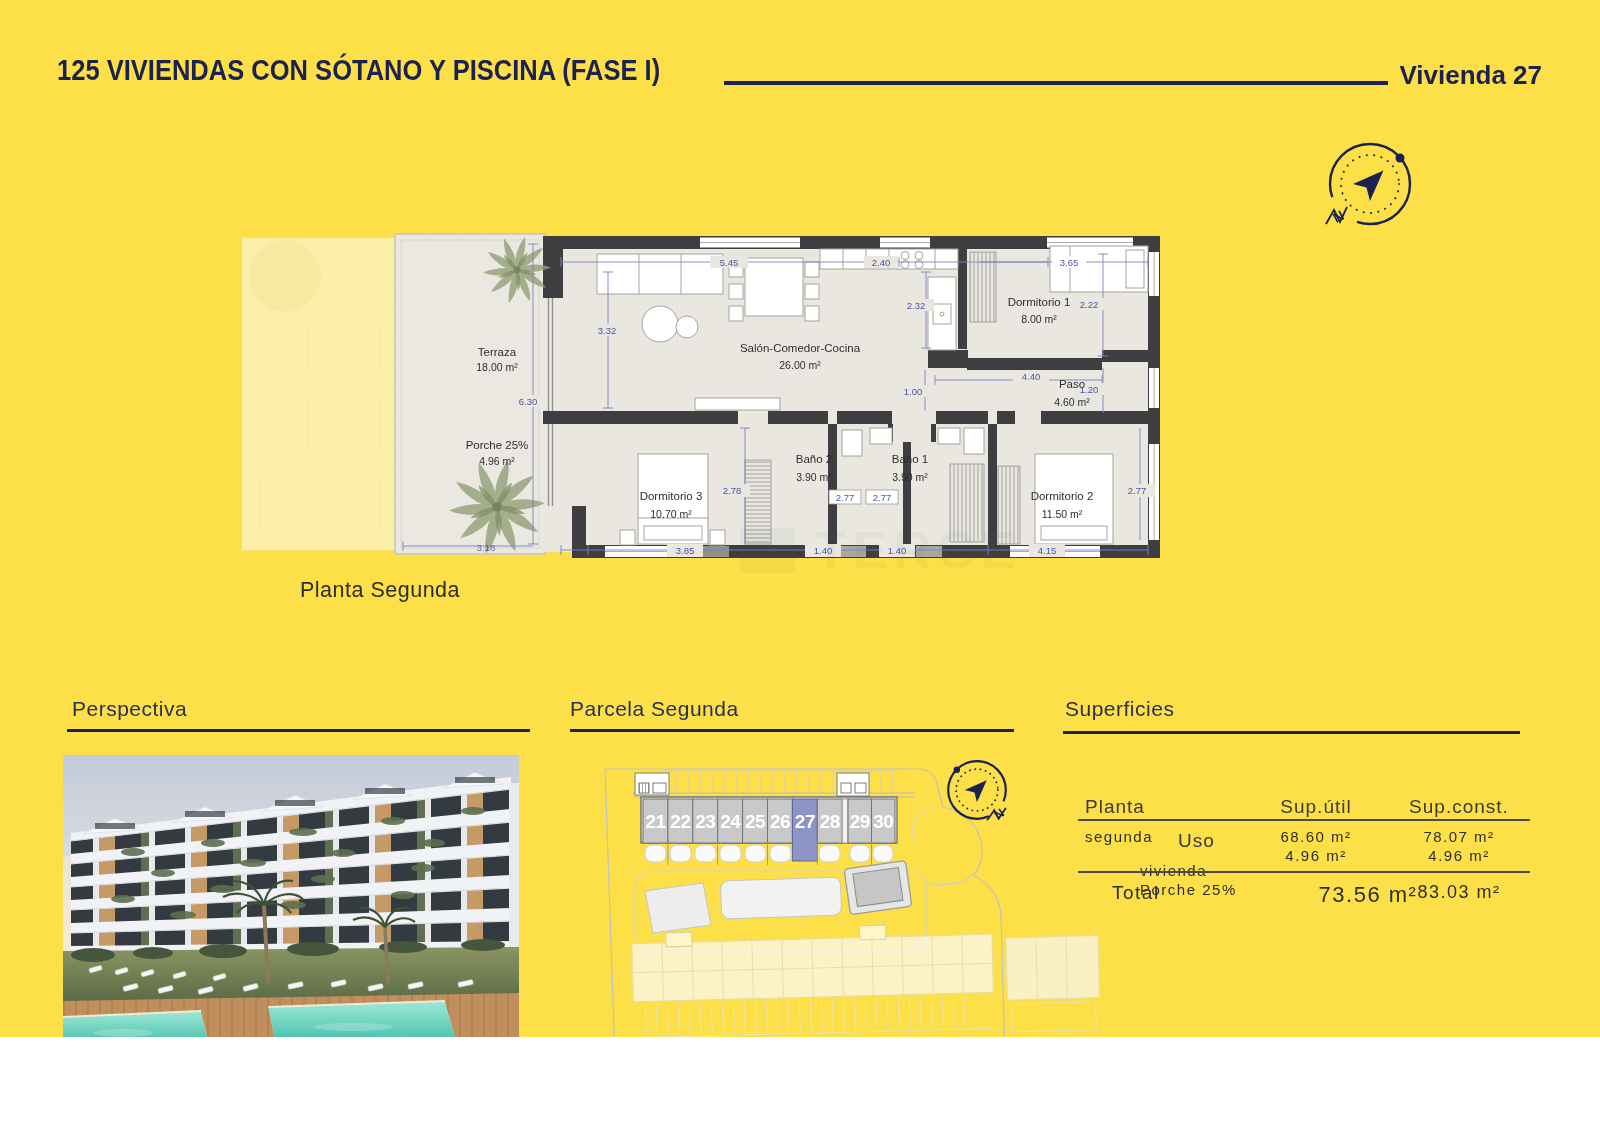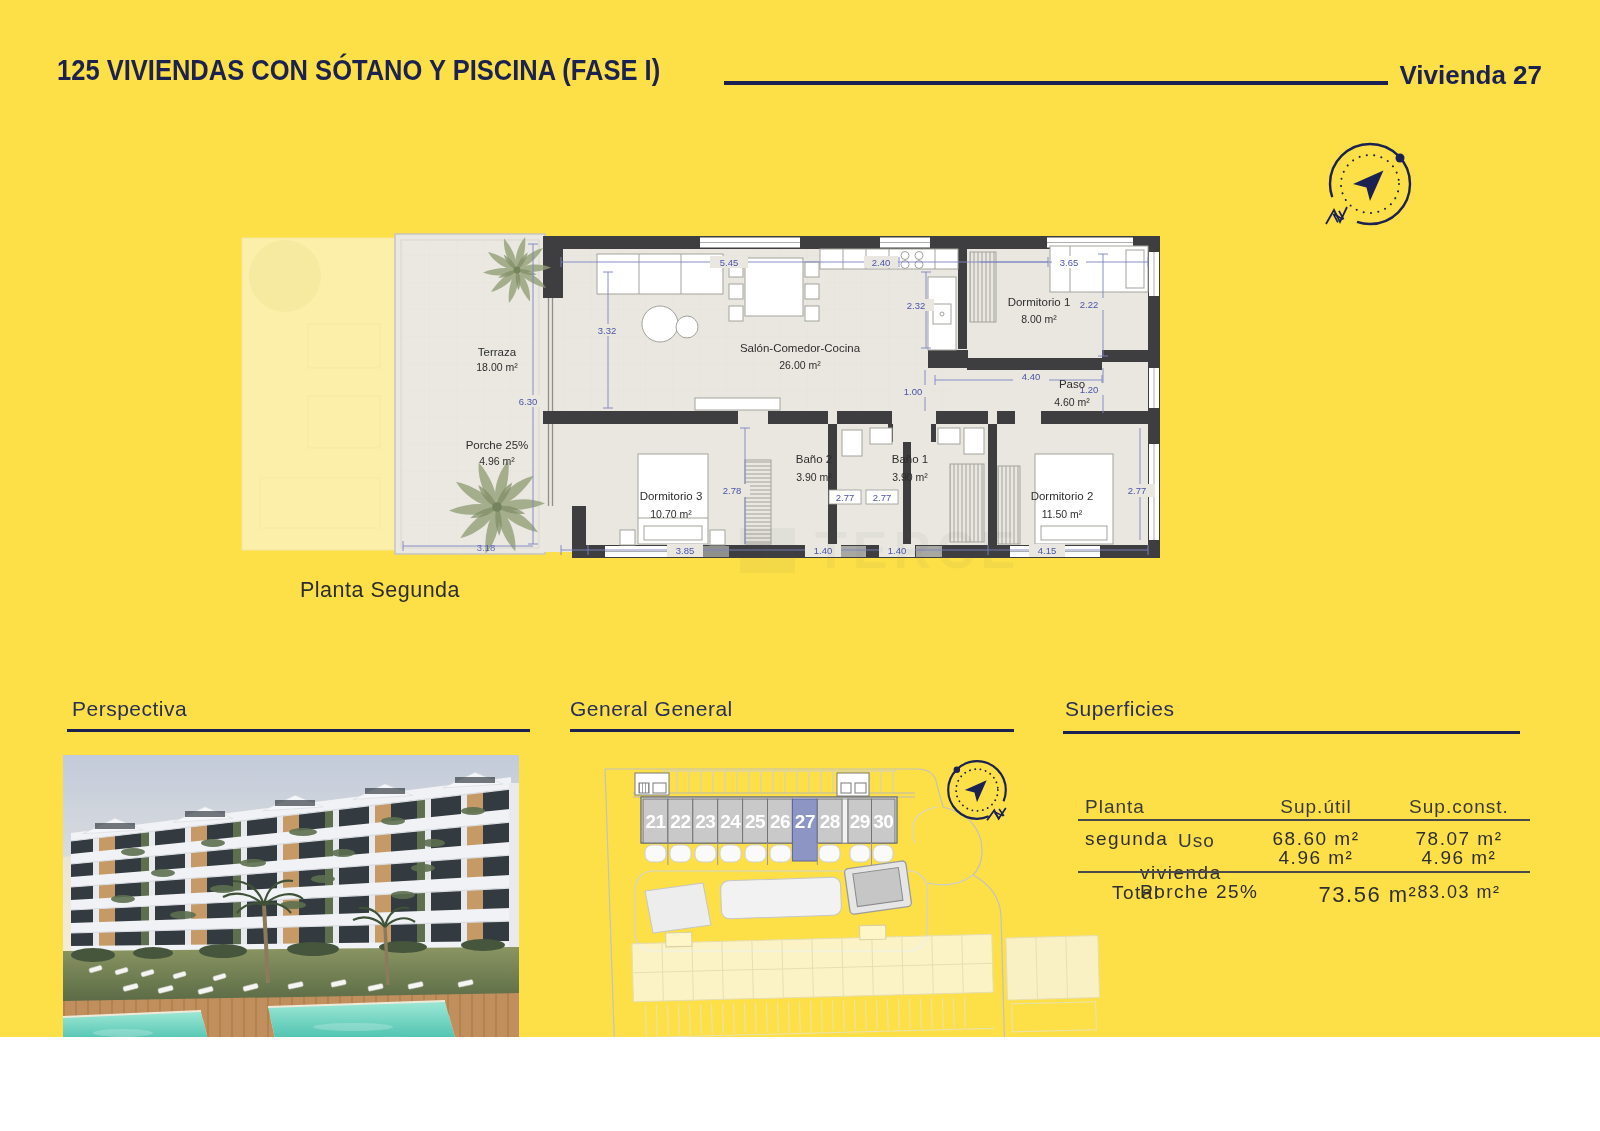--- a/index.html
+++ b/index.html
@@ -6,21 +6,21 @@
   .page{position:relative;width:1600px;height:1037px;background:#fde047;overflow:hidden;
         font-family:"Liberation Sans",sans-serif;color:#2e2e2e;}
   .abs{position:absolute;}
   .page-title{left:57px;top:54px;font-size:29px;font-weight:800;color:#1b2150;
     letter-spacing:0px;white-space:nowrap;transform:scaleX(.88);transform-origin:left center;}
   .title-rule{left:724px;top:81px;width:664px;height:4px;background:#1b2150;}
   .unit-label{right:58px;top:60px;font-size:26px;font-weight:700;color:#1b2150;white-space:nowrap;}
   .plan-caption{left:300px;top:578px;font-size:21.5px;color:#2c2c2c;letter-spacing:.5px;}
   .section-title{font-size:21px;color:#2a2f55;letter-spacing:.5px;white-space:nowrap;}
   .section-rule{height:3px;background:#1b2150;}
-  .tbl{font-size:19px;color:#2e2e2e;letter-spacing:1.5px;white-space:nowrap;}
+  .tbl{font-size:15px;color:#2e2e2e;letter-spacing:1.5px;white-space:nowrap;}
   .tbl-h{font-size:19px;color:#3a3a3a;letter-spacing:1px;text-align:right;}
   .tbl-right{text-align:center;}
   .tbl-center{text-align:left;margin-top:34px;}
   .tbl-rule{height:2px;background:#4a4a4a;}
   .foot-rule{left:53px;top:1089px;width:1349px;height:4px;background:#1b2150;}
   .foot1{left:55px;top:1096px;font-size:11.5px;font-weight:700;color:#1a1a1a;letter-spacing:.2px;}
   .foot2{left:58px;top:1110px;font-size:11.5px;color:#222;letter-spacing:.2px;}
   svg text{font-family:"Liberation Sans","DejaVu Sans",sans-serif;}
   .room-n{font-size:11.5px;fill:#2d2d2d;}
   .room-a{font-size:10.5px;fill:#2d2d2d;}
@@ -425,21 +425,21 @@
       <polygon points="205,252 382,246 396,297 215,297" fill="url(#poolg)"></polygon>
       <polygon points="382,246 456,242 456,297 396,297" fill="url(#plank)"></polygon>
       <line x1="0" y1="262" x2="138" y2="256" stroke="#efe9da" stroke-width="2"></line>
       <line x1="205" y1="252" x2="382" y2="246" stroke="#efe9da" stroke-width="2"></line>
       <ellipse cx="60" cy="278" rx="30" ry="4" fill="#ffffff" opacity="0.22"></ellipse>
       <ellipse cx="290" cy="272" rx="40" ry="4" fill="#ffffff" opacity="0.22"></ellipse>
       <ellipse cx="330" cy="285" rx="30" ry="3.5" fill="#ffffff" opacity="0.18"></ellipse>
     </g>
   </svg>
 
-  <div class="abs section-title" style="left:570px;top:697px">General General</div>
+  <div class="abs section-title" style="left:570px;top:697px">Parcela Segunda</div>
   <div class="abs section-rule" style="left:570px;top:729px;width:444px"></div>
 
   <svg class="abs" style="left:575px;top:743px" width="545" height="320" viewBox="0 0 545 320">
     <g fill="none" stroke="#c2c2c2" stroke-width="1.2">
       <path d="M30,26 H342 Q360,26 362,42 L368,64 Q400,72 406,98 Q410,120 398,132"></path>
       <path d="M30,26 L40,316"></path>
       <path d="M398,132 Q424,146 426,172 L430,316"></path>
       <path d="M362,64 Q330,70 340,100" stroke="#d8d8d8"></path>
       <rect x="60" y="128" width="292" height="80" rx="18" stroke="#d3d3d3"></rect>
       <path d="M352,140 Q380,146 398,132" stroke="#cccccc"></path>

